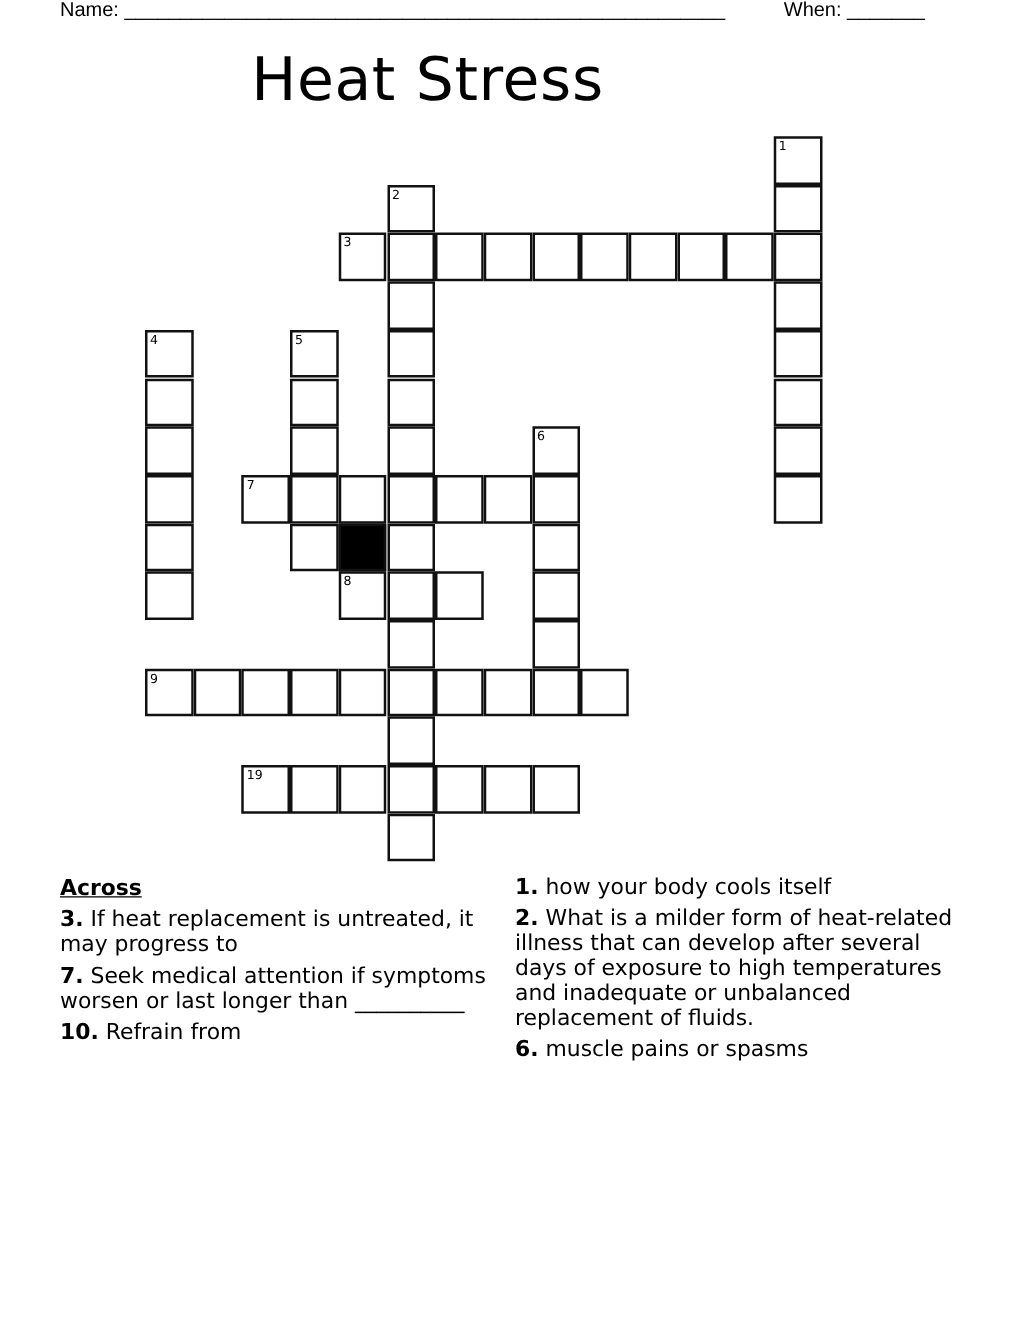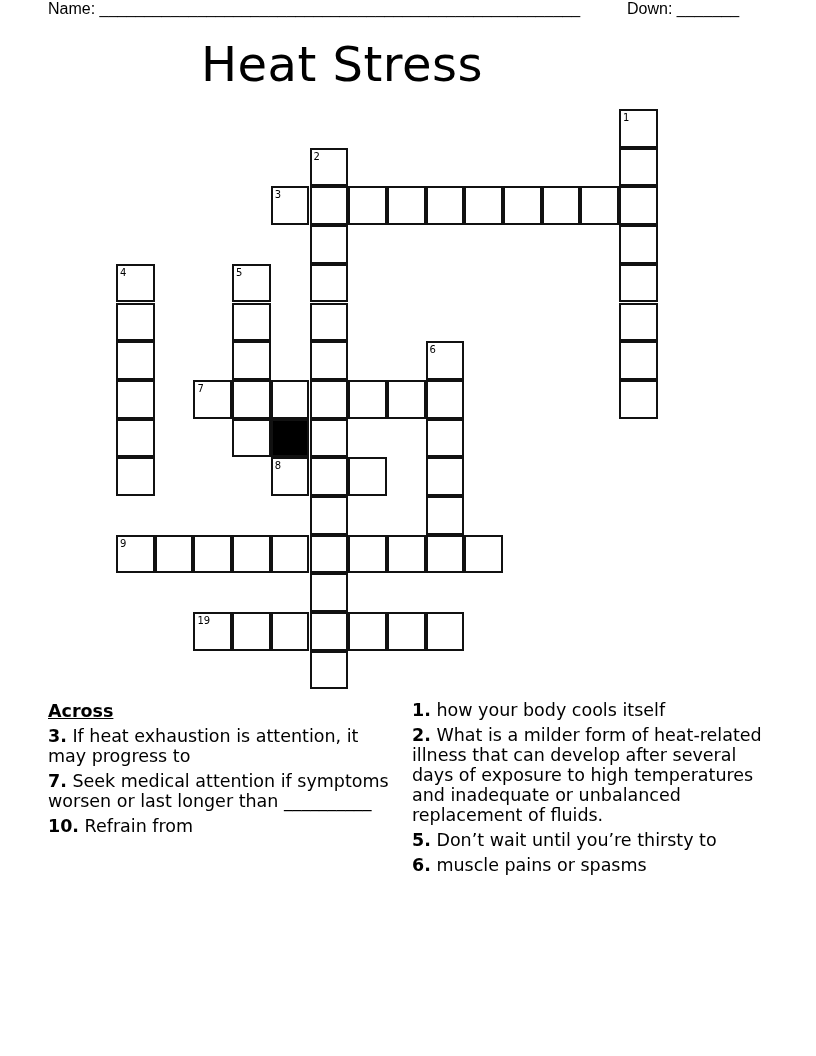--- a/index.html
+++ b/index.html
@@ -12,21 +12,21 @@
   .num { position:absolute; left:2px; top:1px; font-size:10px; line-height:11px; font-family:"DejaVu Sans", sans-serif; }
   .col { position:absolute; top:700px; font-size:17.5px; line-height:20px; }
   .col h3 { margin:0 0 4px 0; font-size:17.5px; font-weight:bold; text-decoration:underline; line-height:22px; }
   .clue { margin:0 0 5px 0; }
   .clue b { font-weight:bold; }
 </style>
 </head>
 <body>
 
 <div class="hdr" style="left:48px;">Name: ______________________________________________________</div>
-<div class="hdr" style="left:627px;">Down: _______</div>
+<div class="hdr" style="left:627px;">When: _______</div>
 
 <div class="title">Heat Stress</div>
 
 <div id="grid">
     <div class="cell" style="left: 620.1px; top: 110px;">
       <span class="num">1</span>
     </div>
     <div class="cell" style="left: 620.1px; top: 148.7px;"></div>
     <div class="cell" style="left: 620.1px; top: 187.4px;"></div>
     <div class="cell" style="left: 620.1px; top: 226.1px;"></div>
@@ -109,23 +109,22 @@
     <div class="cell" style="left: 233.1px; top: 613.1px;"></div>
     <div class="cell" style="left: 271.8px; top: 613.1px;"></div>
     <div class="cell" style="left: 349.2px; top: 613.1px;"></div>
     <div class="cell" style="left: 387.9px; top: 613.1px;"></div>
     <div class="cell" style="left: 426.6px; top: 613.1px;"></div>
     <div class="cell black" style="left: 271.8px; top: 419.6px;"></div>
   </div>
 
 <div class="col" style="left:48px; width:345px;">
   <h3>Across</h3>
-  <p class="clue"><b>3.</b> <span>If heat exhaustion is attention, it may progress to</span></p>
+  <p class="clue"><b>3.</b> <span>If heat replacement is untreated, it may progress to</span></p>
   <p class="clue"><b>7.</b> <span>Seek medical attention if symptoms worsen or last longer than __________</span></p>
   <p class="clue"><b>10.</b> <span>Refrain from</span></p>
 </div>
 
 <div class="col" style="left:412px; width:350px;">
   <p class="clue"><b>1.</b> <span>how your body cools itself</span></p>
   <p class="clue"><b>2.</b> <span>What is a milder form of heat-related illness that can develop after several days of exposure to high temperatures and inadequate or unbalanced replacement of fluids.</span></p>
-  <p class="clue"><b>5.</b> <span>Don’t wait until you’re thirsty to</span></p>
   <p class="clue"><b>6.</b> <span>muscle pains or spasms</span></p>
 </div>
 
 </body></html>

